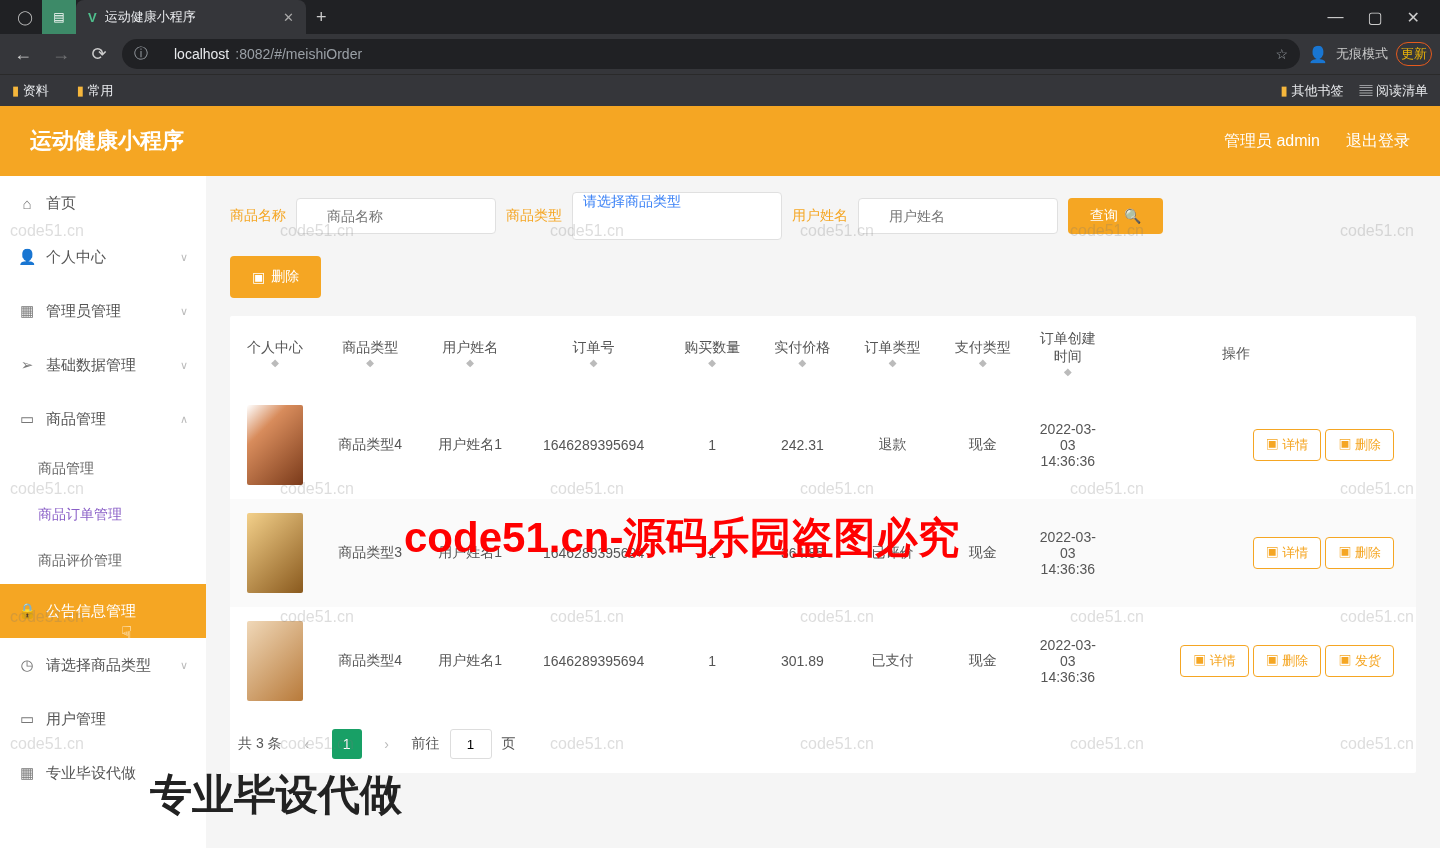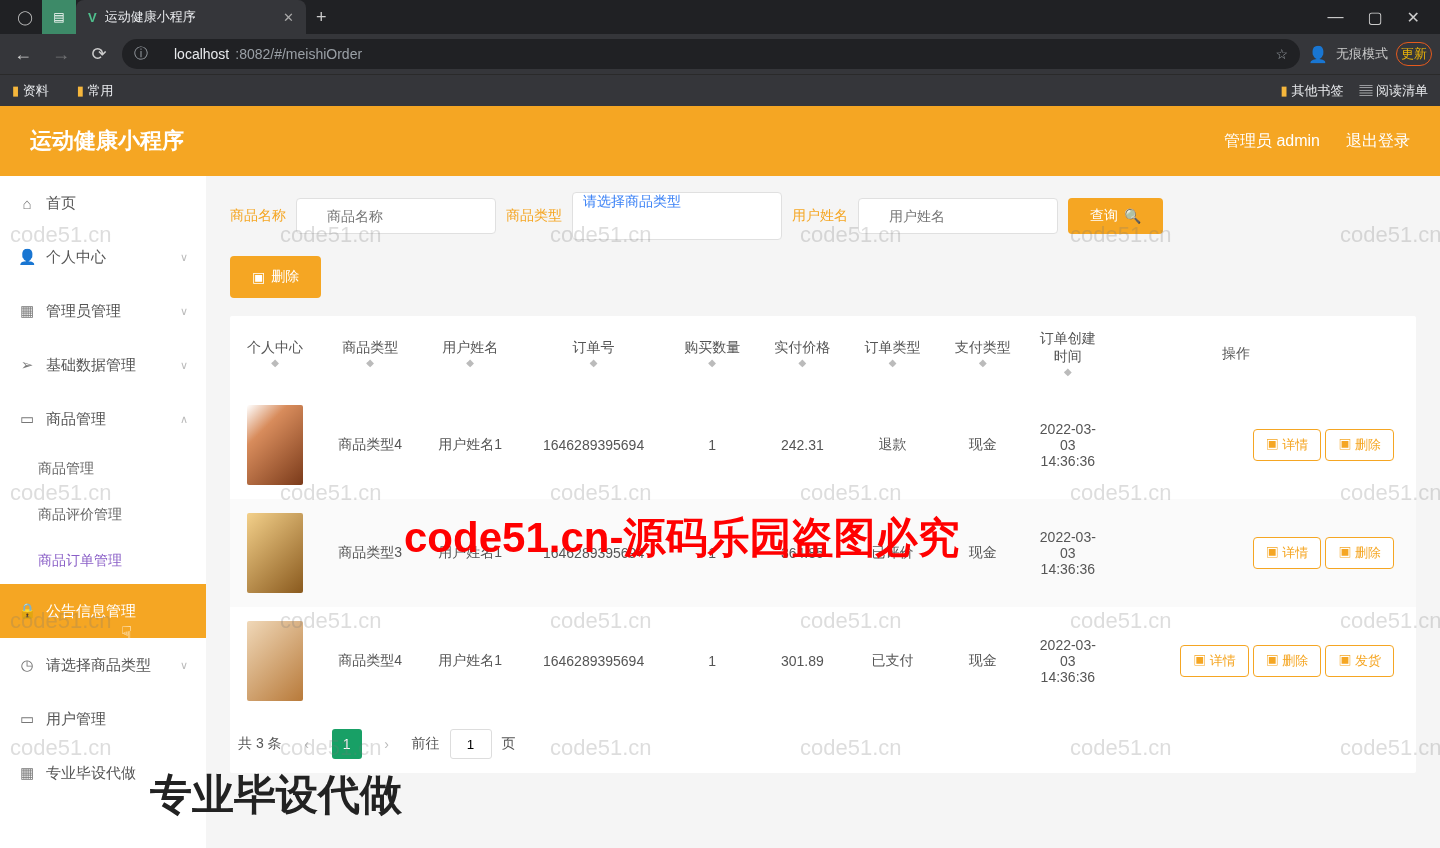--- a/index.html
+++ b/index.html
@@ -62,21 +62,21 @@
 .thumb.t2 { background: linear-gradient(135deg,#f3d08a,#8a5a1e); }
 .thumb.t3 { background: linear-gradient(135deg,#f0d8b8,#b87a3a); }
 .op-btn { border: 1px solid #f5a623; color: #f5a623; background: #fff; border-radius: 4px; padding: 6px 12px; font-size: 13px; display: inline-flex; align-items: center; gap: 4px; margin: 16px 2px; }
 .ops-cell { text-align: right !important; padding-right: 20px !important; white-space: nowrap; }
 
 .pagination { display: flex; align-items: center; gap: 10px; padding: 14px 8px; color: #555; font-size: 14px; }
 .page-prev, .page-next { width: 30px; height: 30px; display: flex; align-items: center; justify-content: center; color: #bbb; }
 .page-num { width: 30px; height: 30px; background: #18a066; color: #fff; display: flex; align-items: center; justify-content: center; border-radius: 3px; }
 .page-goto-input { width: 42px; height: 30px; border: 1px solid #ddd; border-radius: 3px; text-align: center; }
 
-.watermark { position: fixed; font-size: 22px; color: rgba(120,120,120,0.25); pointer-events: none; z-index: 100; }
+.watermark { position: fixed; font-size: 16px; color: rgba(120,120,120,0.25); pointer-events: none; z-index: 100; }
 .headline { position: fixed; color: #ff0000; font-size: 42px; font-weight: bold; z-index: 200; pointer-events: none; }
 .footer-text { position: fixed; bottom: 25px; left: 150px; font-size: 42px; font-weight: bold; color: #222; z-index: 150; pointer-events: none; }
 </style>
 </head>
 <body>
 
 <div class="browser-chrome">
   <div class="tab-bar">
     <div class="tab-icon">◯</div>
     <div class="tab-icon green">▤</div>
@@ -146,22 +146,22 @@
           <span class="mi-icon">➢</span>
           <span>基础数据管理</span>
           <span class="arrow">∨</span>
         </div>
       <div class="menu-item">
           <span class="mi-icon">▭</span>
           <span>商品管理</span>
           <span class="arrow">∧</span>
         </div>
       <div class="sub-item">商品管理</div>
+      <div class="sub-item active">商品订单管理</div>
       <div class="sub-item">商品评价管理</div>
-      <div class="sub-item active">商品订单管理</div>
       <div class="menu-item highlight">
           <span class="mi-icon">🔒</span>
           <span>公告信息管理</span>
           <span class="cursor-hand">☟</span>
         </div>
       <div class="menu-item">
           <span class="mi-icon">◷</span>
           <span>请选择商品类型</span>
           <span class="arrow">∨</span>
         </div>

